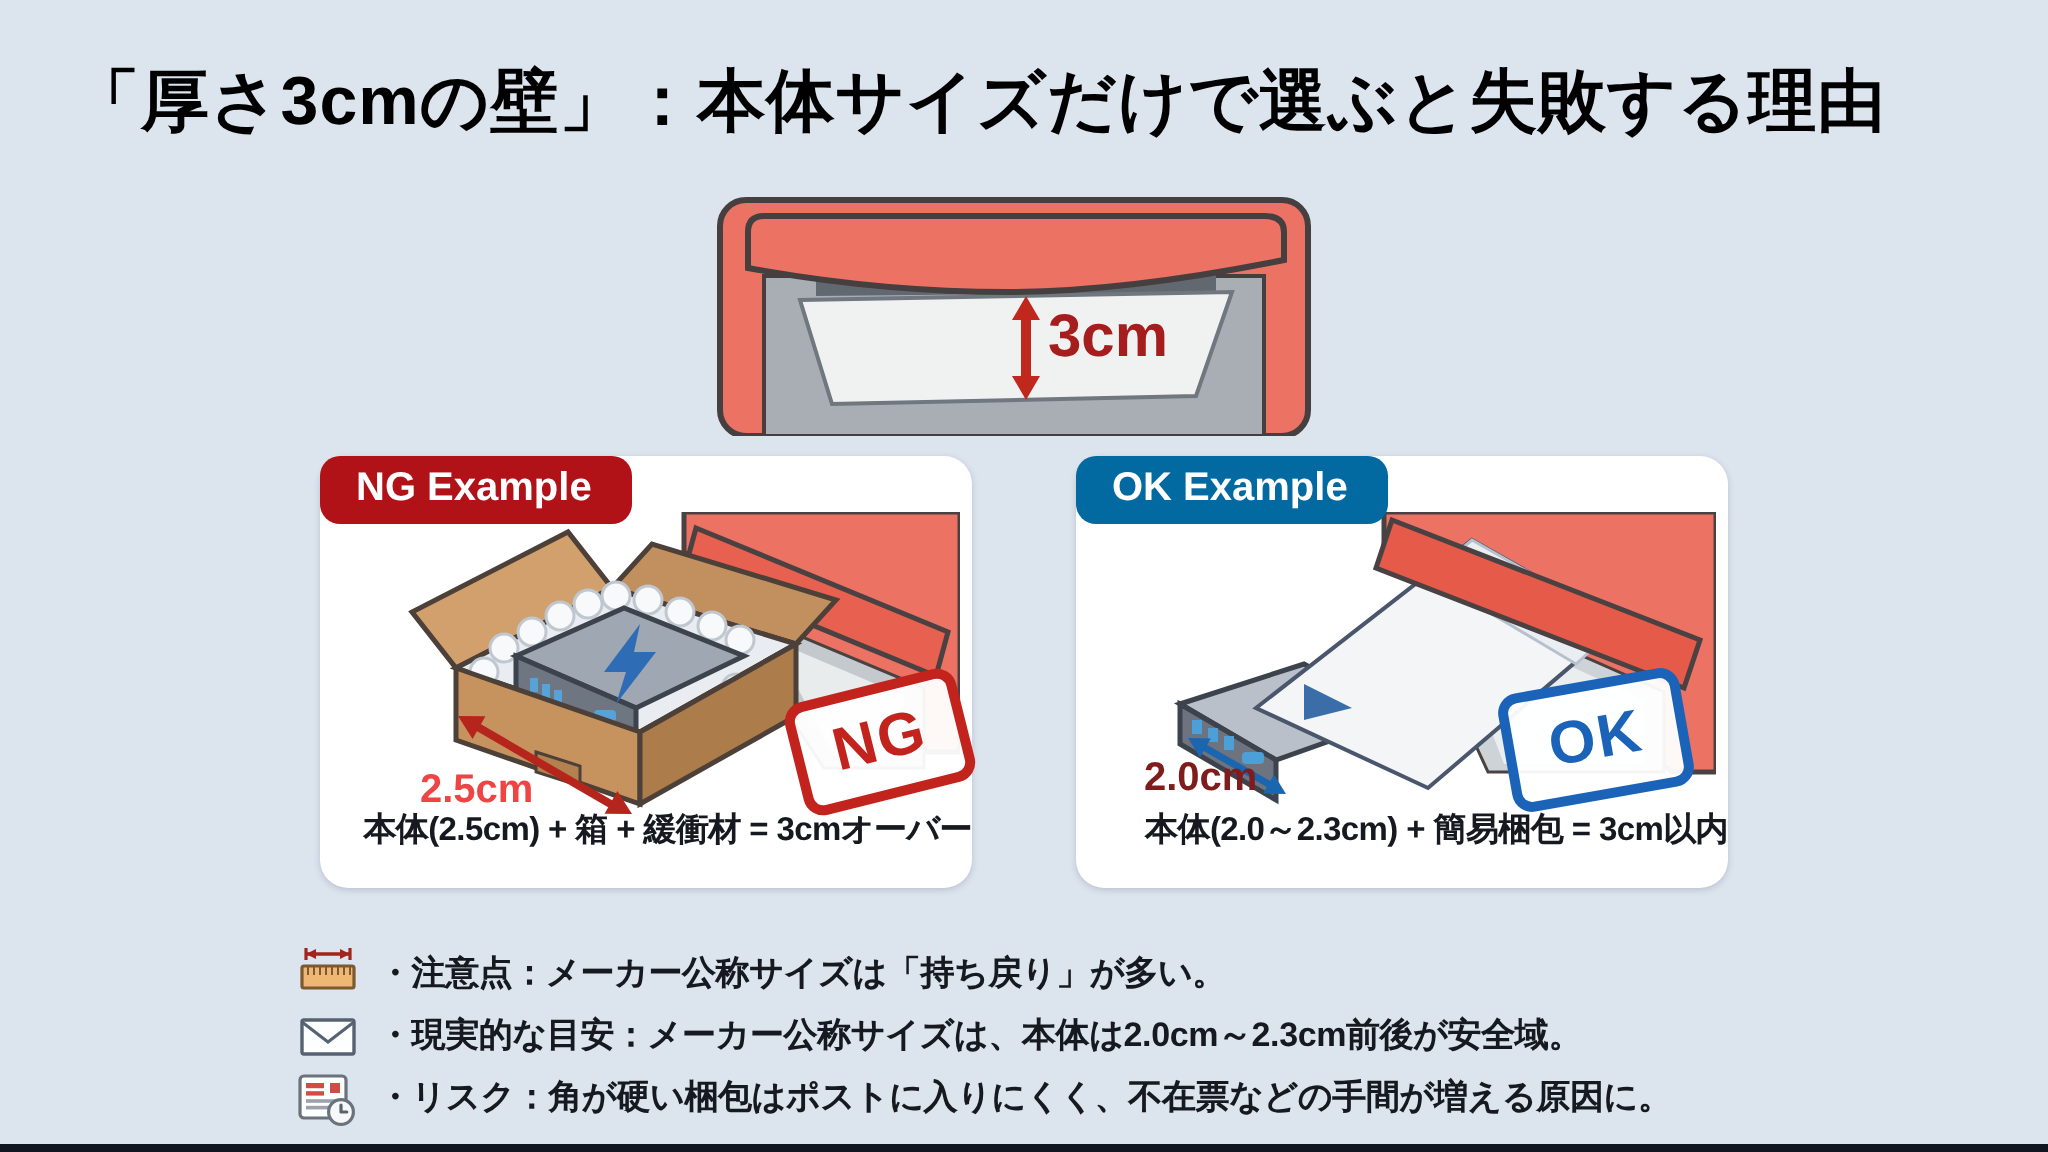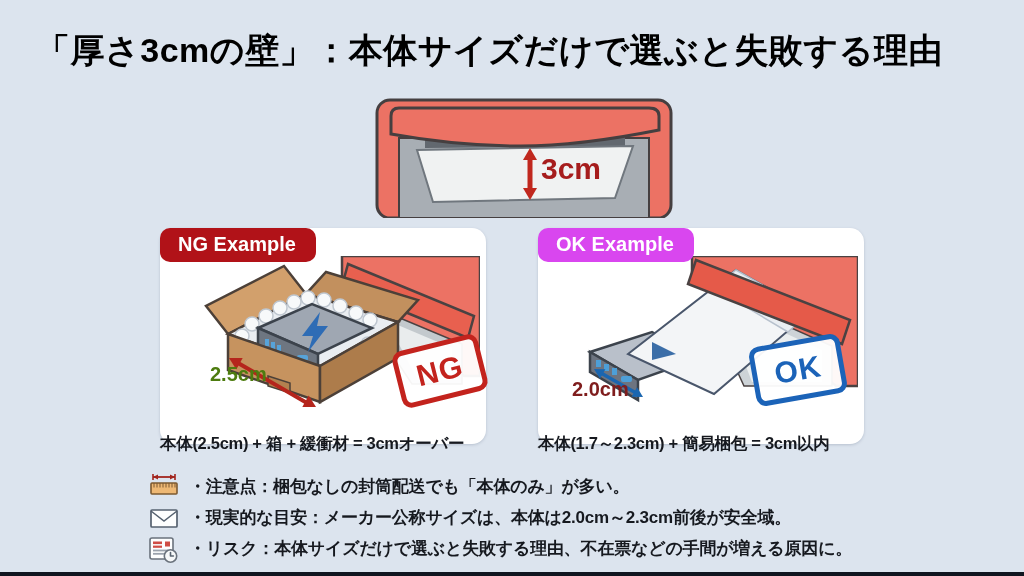--- a/index.html
+++ b/index.html
@@ -1,41 +1,41 @@
 <!DOCTYPE html>
 <html><head>
 <meta charset="utf-8">
 <style>
   html,body{margin:0;padding:0;background:#dce4ee;}
   .stage{position:relative;width:1024px;height:576px;background:#dce4ee;overflow:hidden;
          font-family:"Liberation Sans","DejaVu Sans",sans-serif;}
   .title{position:absolute;left:36px;top:28px;font-size:34px;font-weight:800;color:#000000;
          letter-spacing:.5px;white-space:nowrap;}
   
-  .slot-wrap{position:absolute;left:369px;top:96px;width:310px;height:122px;}
+  .slot-wrap{position:absolute;left:352px;top:96px;width:310px;height:122px;}
   .gap-label{position:absolute;left:172px;top:56px;font-size:30px;font-weight:800;color:#a61d1d;}
   
   .panel{position:absolute;top:228px;width:326px;height:216px;background:#ffffff;border-radius:14px;
          box-shadow:0 1px 3px rgba(90,105,130,.28);}
   .panel.ng{left:160px}.panel.ok{left:538px}
   .badge{position:absolute;top:0;left:0;color:#fff;font-weight:700;font-size:20px;
          padding:5px 20px 6px 18px;border-radius:10px;white-space:nowrap;}
-  .badge.ng{background:#b11218}.badge.ok{background:#d946ef}
+  .badge.ng{background:#b11218}.badge.ok{background:#0369a1}
   .illus{position:absolute;left:6px;top:28px;}
   .measure{position:absolute;font-weight:700;font-size:20px;white-space:nowrap;}
-  .measure.ng{left:50px;top:135px;color:#4d7c0f}
+  .measure.ng{left:50px;top:156px;color:#ef4444}
   .measure.ok{left:34px;top:150px;color:#7f1d1d}
   .stamp{position:absolute;display:flex;align-items:center;justify-content:center;
          background:rgba(255,255,255,.95);border-radius:10px;font-weight:800;letter-spacing:1px;}
   .stamp.ng{left:236px;top:114px;width:78px;height:48px;border:5px solid #c3231d;color:#c3231d;
             font-size:30px;transform:rotate(-14deg);}
   .stamp.ok{left:214px;top:112px;width:82px;height:50px;border:5px solid #1b63b8;color:#1b63b8;
             font-size:30px;transform:rotate(-10deg);}
-  .caption{position:absolute;left:0;right:0;top:176px;text-align:left;font-weight:700;
-           font-size:16.5px;line-height:22px;color:#16191f;letter-spacing:-.3px;margin-top:28px;}
+  .caption{position:absolute;left:0;right:0;top:176px;text-align:right;font-weight:700;
+           font-size:16.5px;line-height:22px;color:#16191f;letter-spacing:-.3px;}
   
   .notes{position:absolute;left:148px;top:471px;}
   .note-row{display:flex;align-items:center;height:31px;}
   .note-icon{width:32px;height:30px;margin-right:9px;flex:0 0 auto;}
   .note-text{font-weight:700;font-size:17px;color:#16191f;white-space:nowrap;letter-spacing:-.2px;}
   .bottom-bar{position:absolute;left:0;bottom:0;width:1024px;height:4px;background:#10151f;}
 </style>
 </head>
 <body>
 
@@ -151,21 +151,21 @@
       <g>
         <line x1="57" y1="117" x2="92" y2="137" stroke="#1a66b0" stroke-width="3.5"></line>
         <polygon points="50,113 56,122.7 61.4,113.2" fill="#1a66b0"></polygon>
         <polygon points="99,141 87.6,140.8 93,131.2" fill="#1a66b0"></polygon>
       </g>
     </svg>
     <div class="badge ok">OK Example</div>
     <div class="measure ok">2.0cm</div>
     <div class="stamp ok">OK</div>
     <div class="caption">
-      <div>本体(1.7～2.3cm) + 簡易梱包 = 3cm以内</div>
+      <div>本体(2.0～2.3cm) + 簡易梱包 = 3cm以内</div>
     </div>
   </div>
 
   <div class="notes">
     <div class="note-row">
       <svg class="note-icon" viewBox="0 0 32 30">
         <line x1="5" y1="5" x2="27" y2="5" stroke="#a2241d" stroke-width="1.8"></line>
         <line x1="5" y1="2" x2="5" y2="8" stroke="#a2241d" stroke-width="1.6"></line>
         <line x1="27" y1="2" x2="27" y2="8" stroke="#a2241d" stroke-width="1.6"></line>
         <polygon points="5,5 10,2.5 10,7.5" fill="#a2241d"></polygon>
@@ -175,38 +175,38 @@
           <line x1="6" y1="11" x2="6" y2="15.5"></line>
             <line x1="9" y1="11" x2="9" y2="15.5"></line>
           <line x1="12" y1="11" x2="12" y2="15.5"></line>
             <line x1="15" y1="11" x2="15" y2="15.5"></line>
           <line x1="18" y1="11" x2="18" y2="15.5"></line>
             <line x1="21" y1="11" x2="21" y2="15.5"></line>
           <line x1="24" y1="11" x2="24" y2="15.5"></line>
             <line x1="27" y1="11" x2="27" y2="15.5"></line>
         </g>
       </svg>
-      <span class="note-text">・注意点：梱包なしの封筒配送でも「本体のみ」が多い。</span>
+      <span class="note-text">・注意点：メーカー公称サイズは「持ち戻り」が多い。</span>
     </div>
     <div class="note-row">
       <svg class="note-icon" viewBox="0 0 32 30">
         <rect x="3" y="7" width="26" height="17" rx="1" fill="#fdfefe" stroke="#566270" stroke-width="1.7"></rect>
         <path d="M3,8 L16,18 L29,8" fill="none" stroke="#566270" stroke-width="1.5"></path>
       </svg>
       <span class="note-text">・現実的な目安：メーカー公称サイズは、本体は2.0cm～2.3cm前後が安全域。</span>
     </div>
     <div class="note-row">
       <svg class="note-icon" viewBox="0 0 32 30">
         <rect x="2" y="4" width="23" height="21" rx="2" fill="#fdfefe" stroke="#6a727c" stroke-width="1.6"></rect>
         <rect x="5" y="7.5" width="9" height="2.6" fill="#cf4d45"></rect>
         <rect x="17" y="7.5" width="5" height="5" fill="#cf4d45"></rect>
         <rect x="5" y="11.6" width="9" height="2.2" fill="#cf4d45"></rect>
         <rect x="5" y="15.6" width="15" height="1.8" fill="#9aa2ac"></rect>
         <rect x="5" y="18.9" width="13" height="1.8" fill="#9aa2ac"></rect>
         <circle cx="22.5" cy="22" r="6.2" fill="#f6f8f9" stroke="#6a727c" stroke-width="1.6"></circle>
         <path d="M22.5,22 V18.6 M22.5,22 H25.4" fill="none" stroke="#596470" stroke-width="1.6" stroke-linecap="round"></path>
       </svg>
-      <span class="note-text">・リスク：本体サイズだけで選ぶと失敗する理由、不在票などの手間が増える原因に。</span>
+      <span class="note-text">・リスク：角が硬い梱包はポストに入りにくく、不在票などの手間が増える原因に。</span>
     </div>
   </div>
 
   <div class="bottom-bar"></div>
 </div>
 
 </body></html>

